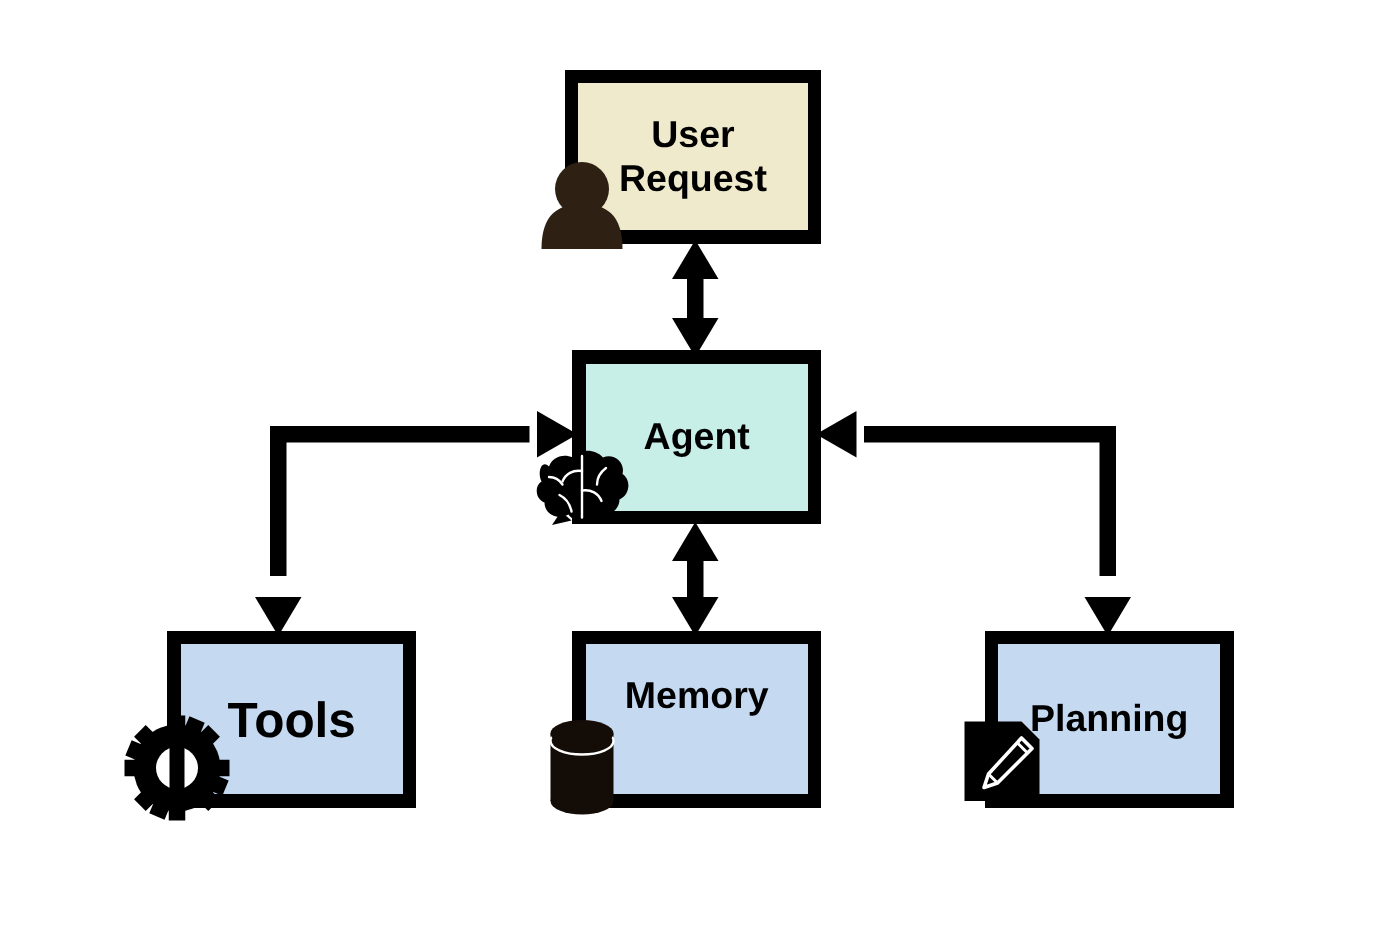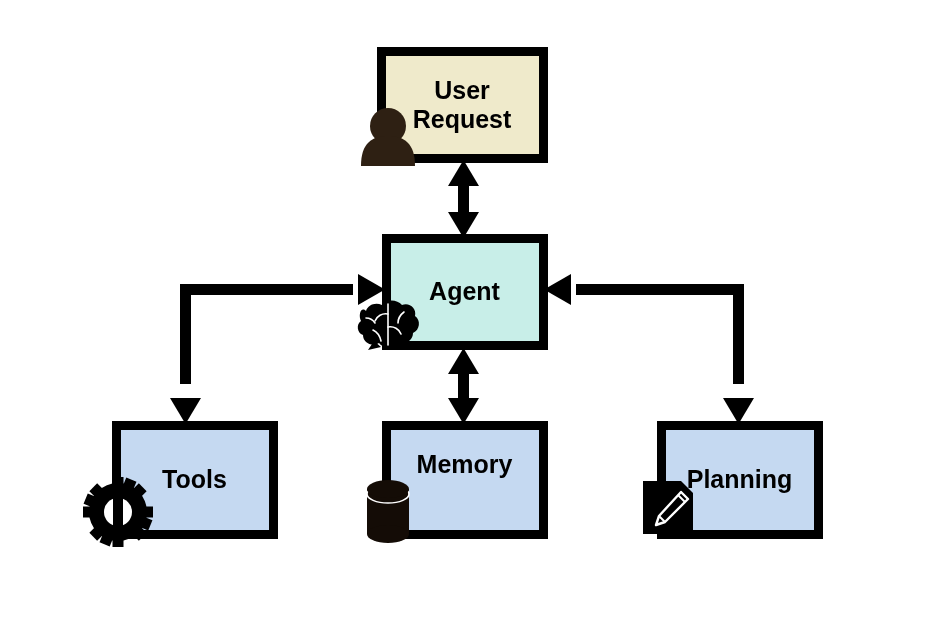--- a/index.html
+++ b/index.html
@@ -7,21 +7,21 @@
        font-family:"Liberation Sans","DejaVu Sans",sans-serif;}
   #stage{position:absolute;left:0;top:0;width:927px;height:618px;}
   #svgroot{position:absolute;left:0;top:0;width:927px;height:618px;}
   .node-label{
     position:absolute;display:flex;align-items:center;justify-content:center;
     text-align:center;font-weight:bold;color:#000000;line-height:1.15;
     pointer-events:none;white-space:pre-line;
   }
   #lbl-user{left:381px;top:51px;width:162px;height:107px;font-size:25px;}
   #lbl-agent{left:386px;top:238px;width:157px;height:107px;font-size:25px;}
-  #lbl-tools{left:116px;top:425px;width:157px;height:109px;font-size:25px;}
+  #lbl-tools{left:116px;top:425px;width:157px;height:109px;font-size:33px;}
   #lbl-memory{left:386px;top:410px;width:157px;height:109px;font-size:25px;}
   #lbl-planning{left:661px;top:425px;width:157px;height:109px;font-size:25px;}
 </style>
 </head>
 <body>
 
 <div id="stage">
 
   <svg id="svgroot" viewBox="0 0 927 618" xmlns="http://www.w3.org/2000/svg">
 

